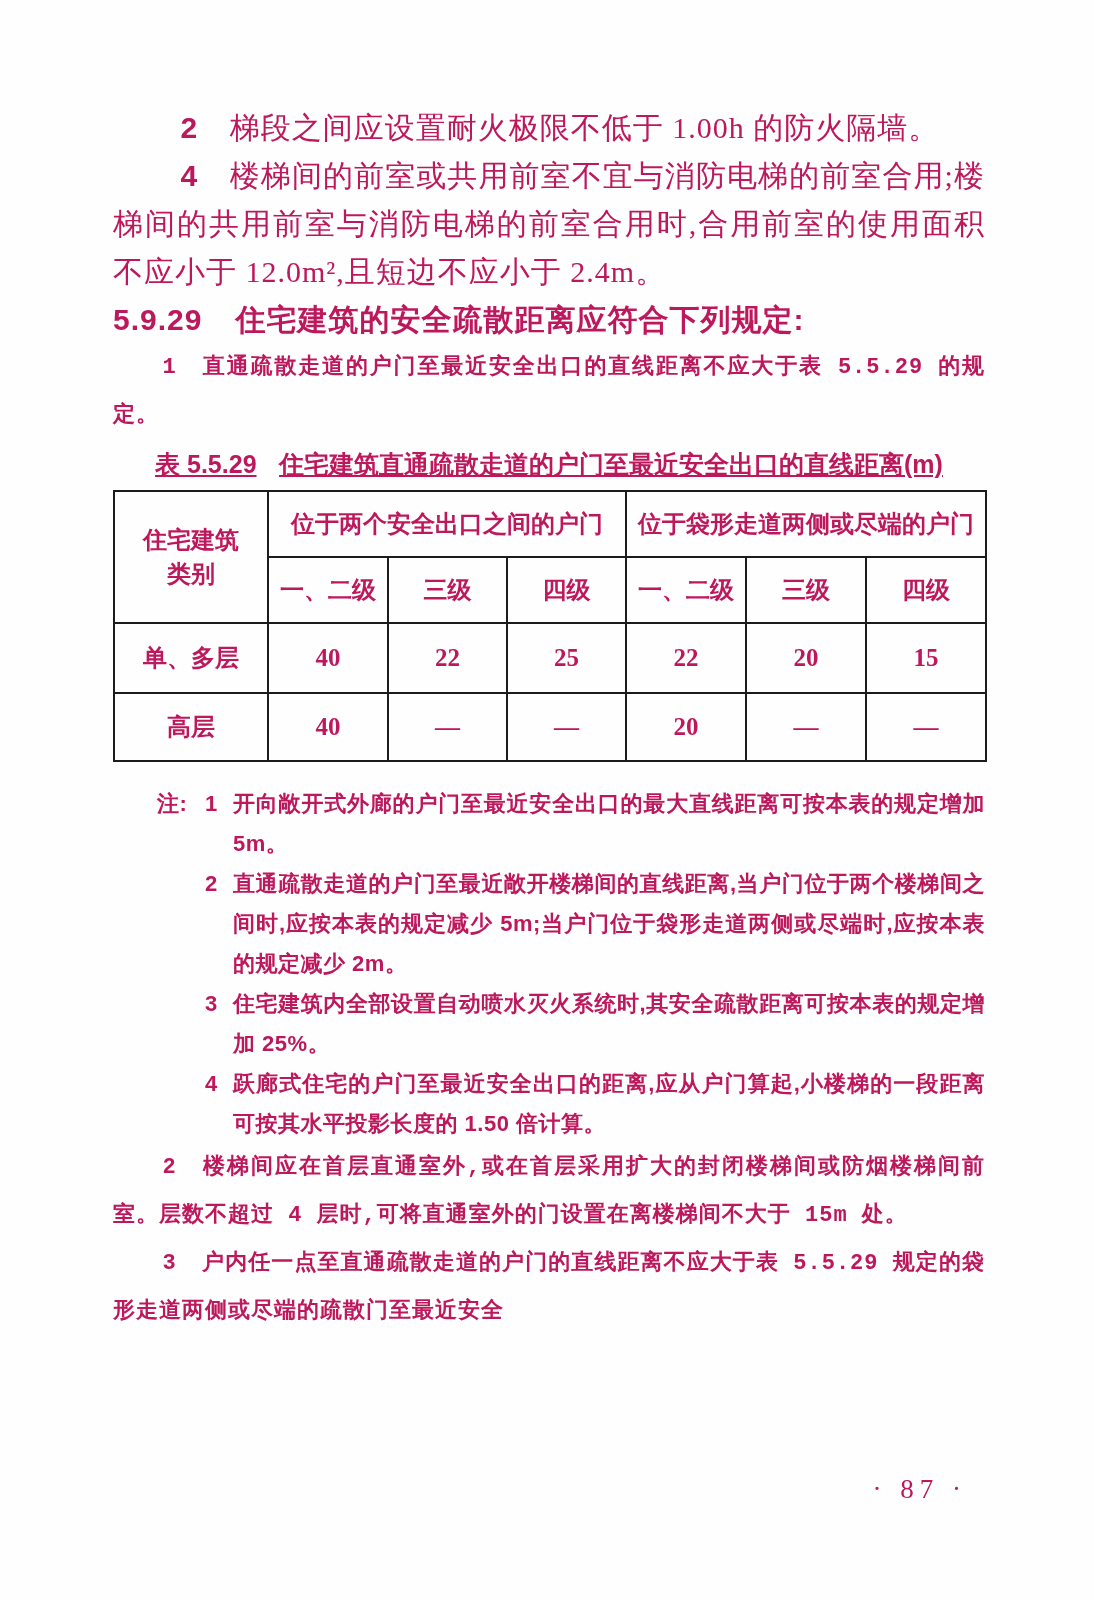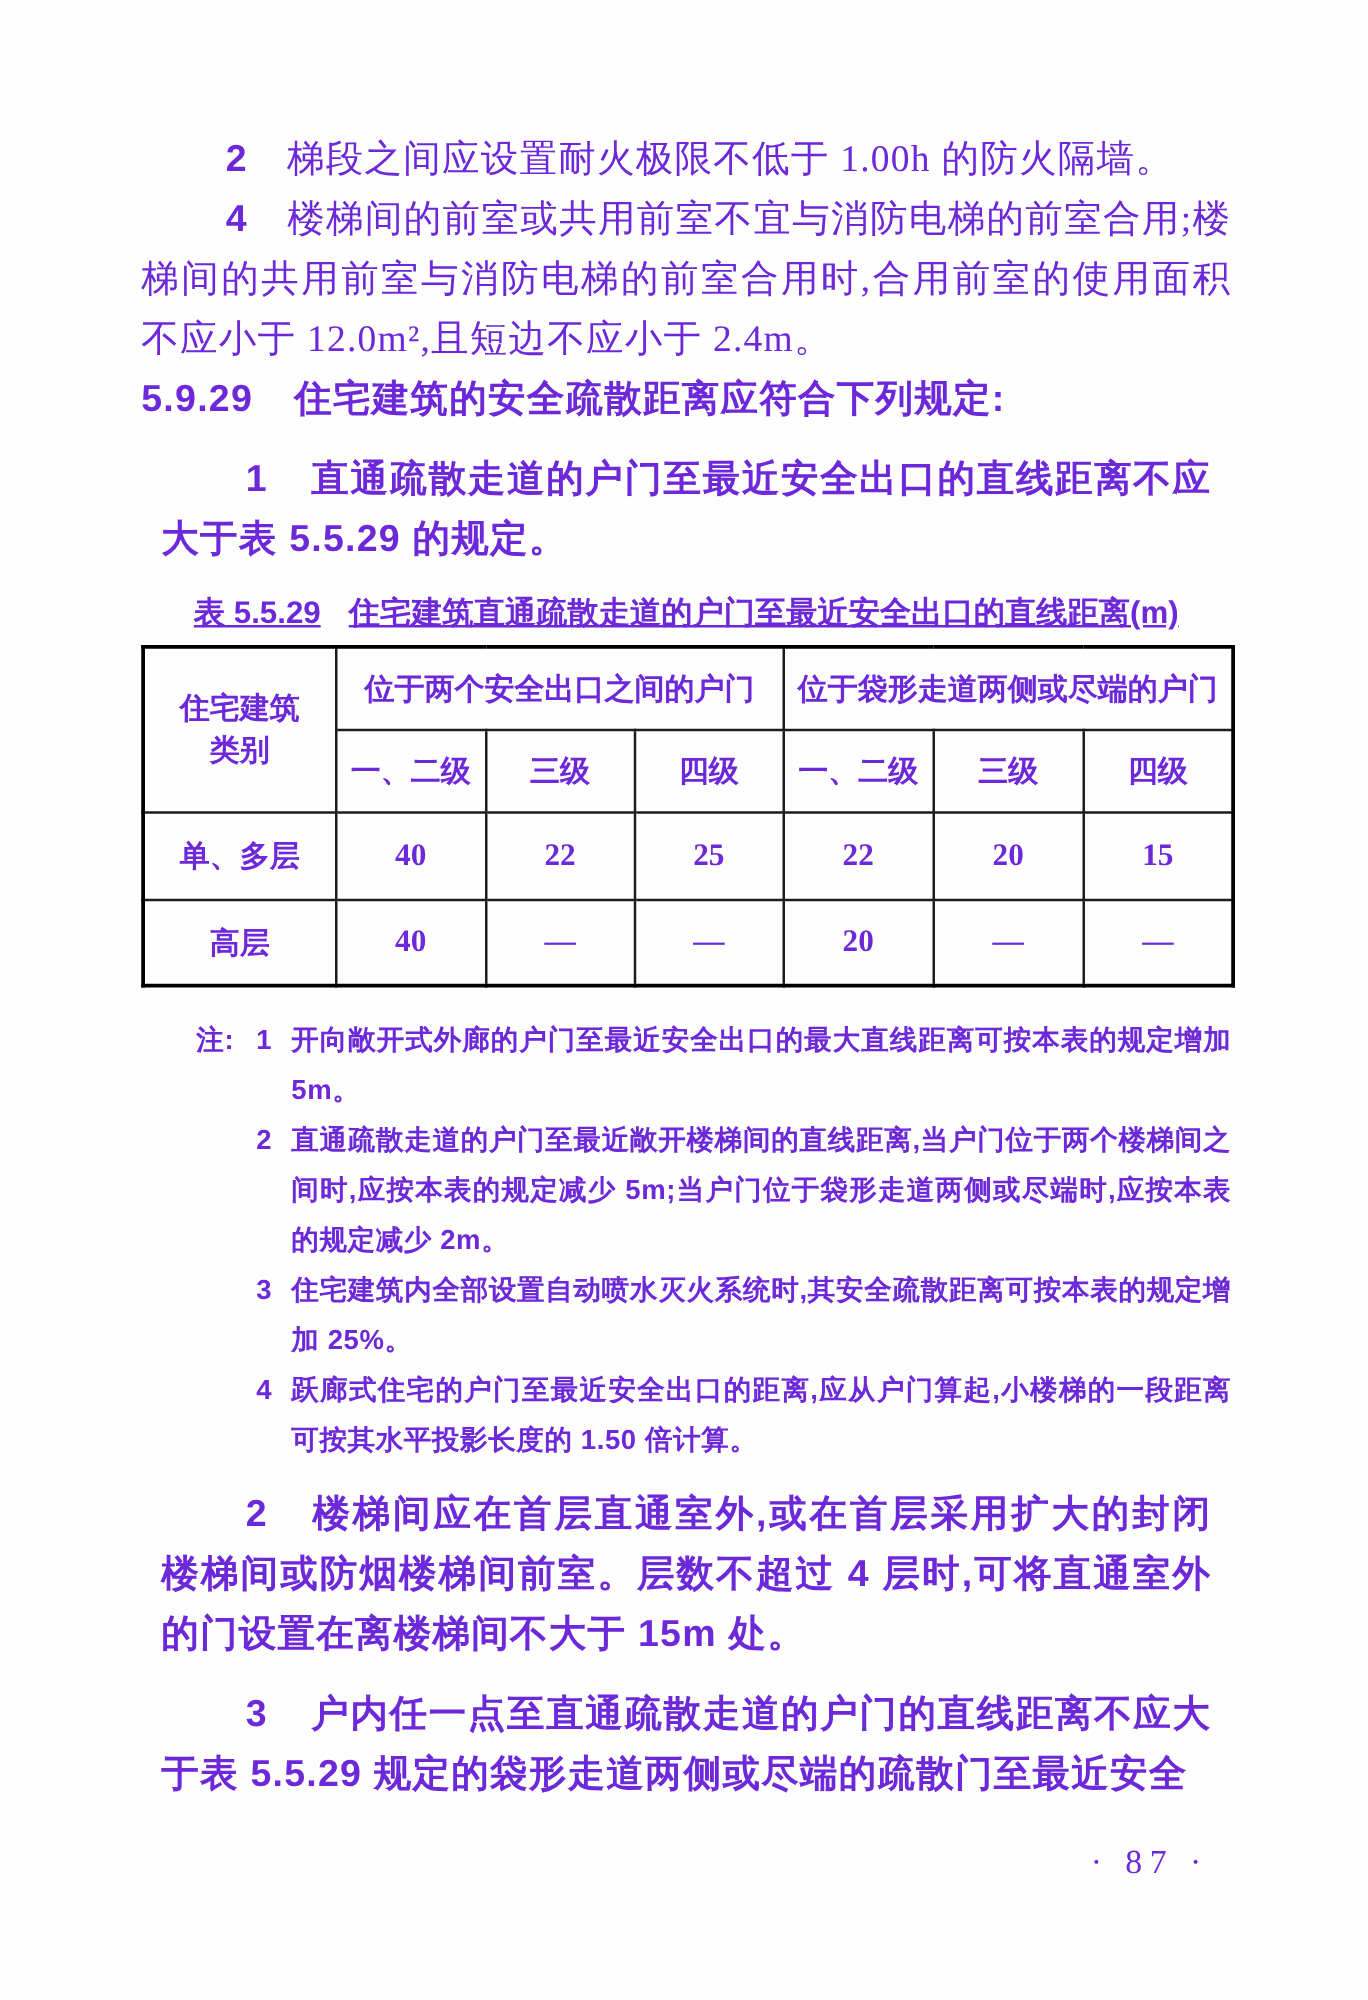--- a/index.html
+++ b/index.html
@@ -5,21 +5,21 @@
   html, body {
     margin: 0;
     padding: 0;
     background: #ffffff;
   }
   .page {
     position: relative;
     width: 1094px;
     height: 1600px;
     background: #fefefe;
-    color: #6d28d9;
+    color: #be185d;
     overflow: hidden;
   }
   .content {
     position: absolute;
     left: 113px;
     top: 104px;
     width: 872px;
   }
   
   p.body {
@@ -41,24 +41,24 @@
     margin: 0;
     font-family: "Liberation Sans", "DejaVu Sans", sans-serif;
     font-weight: bold;
     font-size: 30px;
     line-height: 48px;
     text-align: justify;
     letter-spacing: 1px;
   }
   p.clause .cnum { margin-right: 1.1em; }
   p.item {
-    margin: 16px;
-    font-family: Liberation Sans, sans-serif;
-    font-weight: bold;
-    font-size: 30px;
+    margin: 0;
+    font-family: Liberation Mono, monospace;
+    font-weight: bold;
+    font-size: 22px;
     line-height: 48px;
     text-align: justify;
     text-indent: 2.25em;
     letter-spacing: 1px;
   }
   p.item .num { margin-right: 1.15em; }
 
   .table-title {
     margin-top: 6px;
     height: 36px;
@@ -70,21 +70,21 @@
     white-space: nowrap;
     text-decoration: underline;
   }
   .table-title .tnum { margin-right: 0.9em; }
 
   table.dist {
     margin-top: 8px;
     width: 872px;
     border-collapse: collapse;
     table-layout: fixed;
-    border: 3px solid #000000;
+    border: 1px solid #000000;
   }
   table.dist td {
     border: 2px solid #1c1c1c;
     text-align: center;
     vertical-align: middle;
     font-family: "Liberation Sans", "DejaVu Sans", sans-serif;
     font-weight: bold;
     font-size: 24px;
     padding: 0;
   }

